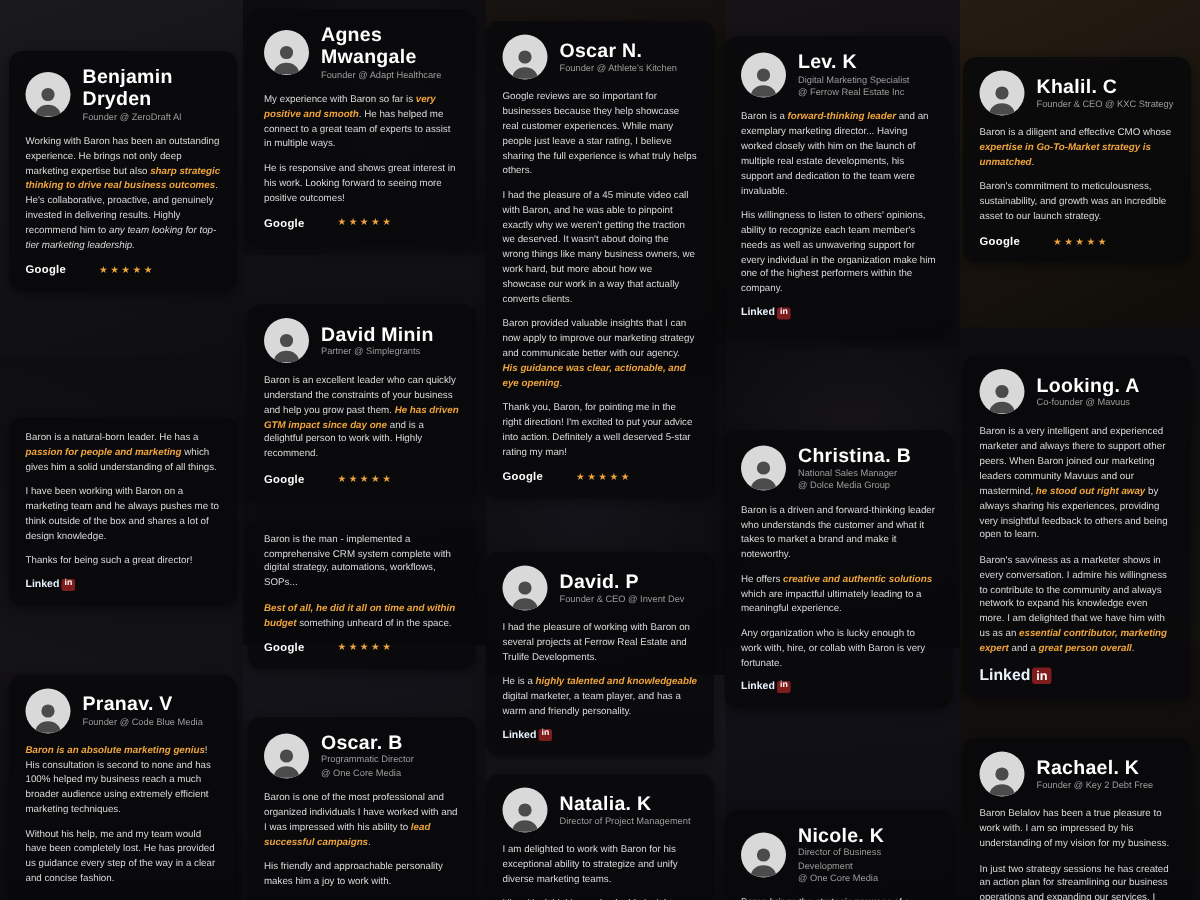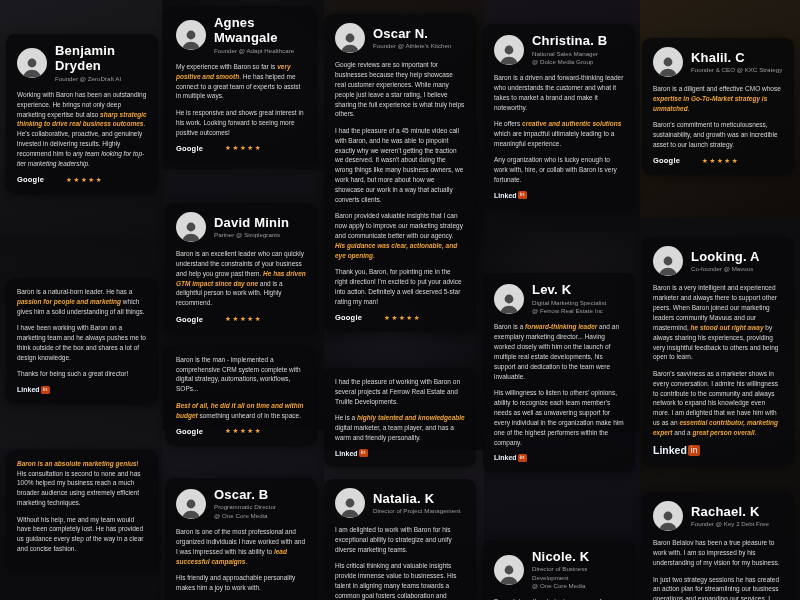--- a/index.html
+++ b/index.html
@@ -22,21 +22,21 @@
 
   .card p { font-size:6.5px; line-height:1.52; margin-bottom:6.5px; color:#d9d9d9; }
   .hl { color:#f0a43c; font-weight:bold; font-style:italic; }
   .em { font-style:italic; }
 
   .badge-row { display:flex; align-items:center; gap:22px; margin-top:3px; }
   .google-logo { font-size:7.5px; color:#ffffff; font-weight:bold; letter-spacing:.2px; }
   .stars { color:#f0a43c; font-size:6.5px; letter-spacing:1.6px; }
   .li-badge { display:flex; align-items:center; gap:1.5px; }
   .li-text { font-size:7px; color:#e9f2fb; font-weight:bold; }
-  .li-in { background:#c2410c; color:#fff; font-size:5.8px; font-weight:normal; border-radius:1.5px; padding:1px 2px; line-height:1; }
+  .li-in { background:#7f1d1d; color:#fff; font-size:5.8px; font-weight:bold; border-radius:1.5px; padding:1px 2px; line-height:1; }
   .li-lg .li-text { font-size:10.5px; }
   .li-lg .li-in { font-size:8.5px; padding:1.5px 2.5px; border-radius:2px; }
 
   
   .col[data-col="0"] .card:nth-child(1){ margin-top:34px; }
   .col[data-col="0"] .card:nth-child(2){ margin-top:74px; }
   .col[data-col="0"] .card:nth-child(3){ margin-top:36px; }
   .col[data-col="1"] .card:nth-child(1){ margin-top:6px; }
   .col[data-col="1"] .card:nth-child(2){ margin-top:30px; }
   .col[data-col="1"] .card:nth-child(3){ margin-top:2px; }
@@ -98,20 +98,32 @@
         <p><span>I have been working with Baron on a marketing team and he always pushes me to think outside of the box and shares a lot of design knowledge.</span></p>
         <p><span>Thanks for being such a great director!</span></p>
         <div class="badge-row">
           <span class="li-badge">
             <span class="li-text">Linked</span>
             <span class="li-in">in</span>
           </span>
         </div>
       </div>
       <div class="card">
+        <div class="card-head">
+          <div class="avatar">
+            <svg viewBox="0 0 24 24">
+              <circle cx="12" cy="9" r="4.4" fill="#4b4b4b"></circle>
+              <path d="M3.5 23.5c0-4.6 3.8-7.7 8.5-7.7s8.5 3.1 8.5 7.7z" fill="#4b4b4b"></path>
+            </svg>
+          </div>
+          <div>
+            <div class="r-name">Pranav. V</div>
+            <div class="r-title">Founder @ Code Blue Media</div>
+          </div>
+        </div>
         <p><span class="hl">Baron is an absolute marketing genius</span><span>! His consultation is second to none and has 100% helped my business reach a much broader audience using extremely efficient marketing techniques.</span></p>
         <p><span>Without his help, me and my team would have been completely lost. He has provided us guidance every step of the way in a clear and concise fashion.</span></p>
       </div>
     </div>
   <div class="col" data-col="1">
       <div class="card">
         <div class="card-head">
           <div class="avatar">
             <svg viewBox="0 0 24 24">
               <circle cx="12" cy="9" r="4.4" fill="#4b4b4b"></circle>
@@ -191,20 +203,32 @@
         <p><span>Google reviews are so important for businesses because they help showcase real customer experiences. While many people just leave a star rating, I believe sharing the full experience is what truly helps others.</span></p>
         <p><span>I had the pleasure of a 45 minute video call with Baron, and he was able to pinpoint exactly why we weren't getting the traction we deserved. It wasn't about doing the wrong things like many business owners, we work hard, but more about how we showcase our work in a way that actually converts clients.</span></p>
         <p><span>Baron provided valuable insights that I can now apply to improve our marketing strategy and communicate better with our agency. </span><span class="hl">His guidance was clear, actionable, and eye opening</span><span>.</span></p>
         <p><span>Thank you, Baron, for pointing me in the right direction! I'm excited to put your advice into action. Definitely a well deserved 5-star rating my man!</span></p>
         <div class="badge-row">
           <span class="google-logo">Google</span>
           <span class="stars">★★★★★</span>
         </div>
       </div>
       <div class="card">
+        <div class="card-head">
+          <div class="avatar">
+            <svg viewBox="0 0 24 24">
+              <circle cx="12" cy="9" r="4.4" fill="#4b4b4b"></circle>
+              <path d="M3.5 23.5c0-4.6 3.8-7.7 8.5-7.7s8.5 3.1 8.5 7.7z" fill="#4b4b4b"></path>
+            </svg>
+          </div>
+          <div>
+            <div class="r-name">David. P</div>
+            <div class="r-title">Founder &amp; CEO @ Invent Dev</div>
+          </div>
+        </div>
         <p><span>I had the pleasure of working with Baron on several projects at Ferrow Real Estate and Trulife Developments.</span></p>
         <p><span>He is a </span><span class="hl">highly talented and knowledgeable</span><span> digital marketer, a team player, and has a warm and friendly personality.</span></p>
         <div class="badge-row">
           <span class="li-badge">
             <span class="li-text">Linked</span>
             <span class="li-in">in</span>
           </span>
         </div>
       </div>
       <div class="card">
@@ -218,20 +242,42 @@
           <div>
             <div class="r-name">Natalia. K</div>
             <div class="r-title">Director of Project Management</div>
           </div>
         </div>
         <p><span>I am delighted to work with Baron for his exceptional ability to strategize and unify diverse marketing teams.</span></p>
         <p><span>His critical thinking and valuable insights provide immense value to businesses. His talent in aligning many teams towards a common goal fosters collaboration and drives impactful outcomes.</span></p>
       </div>
     </div>
   <div class="col" data-col="3">
+      <div class="card">
+        <div class="card-head">
+          <div class="avatar">
+            <svg viewBox="0 0 24 24">
+              <circle cx="12" cy="9" r="4.4" fill="#4b4b4b"></circle>
+              <path d="M3.5 23.5c0-4.6 3.8-7.7 8.5-7.7s8.5 3.1 8.5 7.7z" fill="#4b4b4b"></path>
+            </svg>
+          </div>
+          <div>
+            <div class="r-name">Lev. K</div>
+            <div class="r-title">Digital Marketing Specialist<br>@ Ferrow Real Estate Inc</div>
+          </div>
+        </div>
+        <p><span>Baron is a </span><span class="hl">forward-thinking leader</span><span> and an exemplary marketing director... Having worked closely with him on the launch of multiple real estate developments, his support and dedication to the team were invaluable.</span></p>
+        <p><span>His willingness to listen to others' opinions, ability to recognize each team member's needs as well as unwavering support for every individual in the organization make him one of the highest performers within the company.</span></p>
+        <div class="badge-row">
+          <span class="li-badge">
+            <span class="li-text">Linked</span>
+            <span class="li-in">in</span>
+          </span>
+        </div>
+      </div>
       <div class="card">
         <div class="card-head">
           <div class="avatar">
             <svg viewBox="0 0 24 24">
               <circle cx="12" cy="9" r="4.4" fill="#4b4b4b"></circle>
               <path d="M3.5 23.5c0-4.6 3.8-7.7 8.5-7.7s8.5 3.1 8.5 7.7z" fill="#4b4b4b"></path>
             </svg>
           </div>
           <div>
             <div class="r-name">Christina. B</div>
@@ -250,42 +296,20 @@
       </div>
       <div class="card">
         <div class="card-head">
           <div class="avatar">
             <svg viewBox="0 0 24 24">
               <circle cx="12" cy="9" r="4.4" fill="#4b4b4b"></circle>
               <path d="M3.5 23.5c0-4.6 3.8-7.7 8.5-7.7s8.5 3.1 8.5 7.7z" fill="#4b4b4b"></path>
             </svg>
           </div>
           <div>
-            <div class="r-name">Lev. K</div>
-            <div class="r-title">Digital Marketing Specialist<br>@ Ferrow Real Estate Inc</div>
-          </div>
-        </div>
-        <p><span>Baron is a </span><span class="hl">forward-thinking leader</span><span> and an exemplary marketing director... Having worked closely with him on the launch of multiple real estate developments, his support and dedication to the team were invaluable.</span></p>
-        <p><span>His willingness to listen to others' opinions, ability to recognize each team member's needs as well as unwavering support for every individual in the organization make him one of the highest performers within the company.</span></p>
-        <div class="badge-row">
-          <span class="li-badge">
-            <span class="li-text">Linked</span>
-            <span class="li-in">in</span>
-          </span>
-        </div>
-      </div>
-      <div class="card">
-        <div class="card-head">
-          <div class="avatar">
-            <svg viewBox="0 0 24 24">
-              <circle cx="12" cy="9" r="4.4" fill="#4b4b4b"></circle>
-              <path d="M3.5 23.5c0-4.6 3.8-7.7 8.5-7.7s8.5 3.1 8.5 7.7z" fill="#4b4b4b"></path>
-            </svg>
-          </div>
-          <div>
             <div class="r-name">Nicole. K</div>
             <div class="r-title">Director of Business Development<br>@ One Core Media</div>
           </div>
         </div>
         <p><span>Baron brings the strategic prowess of a fractional Chief Marketing Officer to your team, </span></p>
       </div>
     </div>
   <div class="col" data-col="4">
       <div class="card">
         <div class="card-head">

